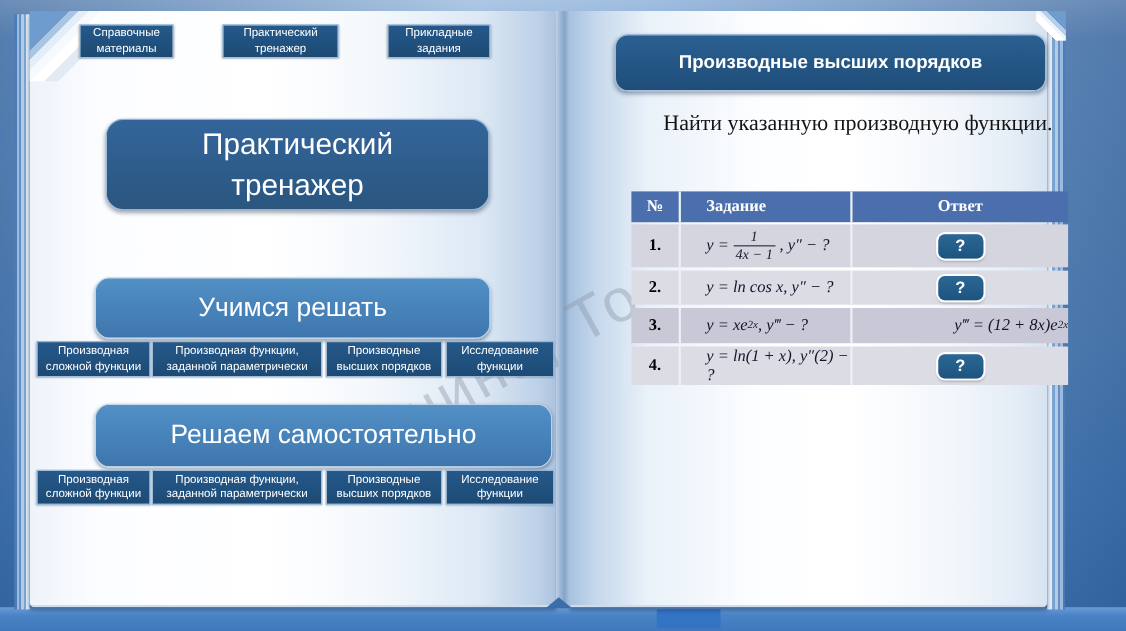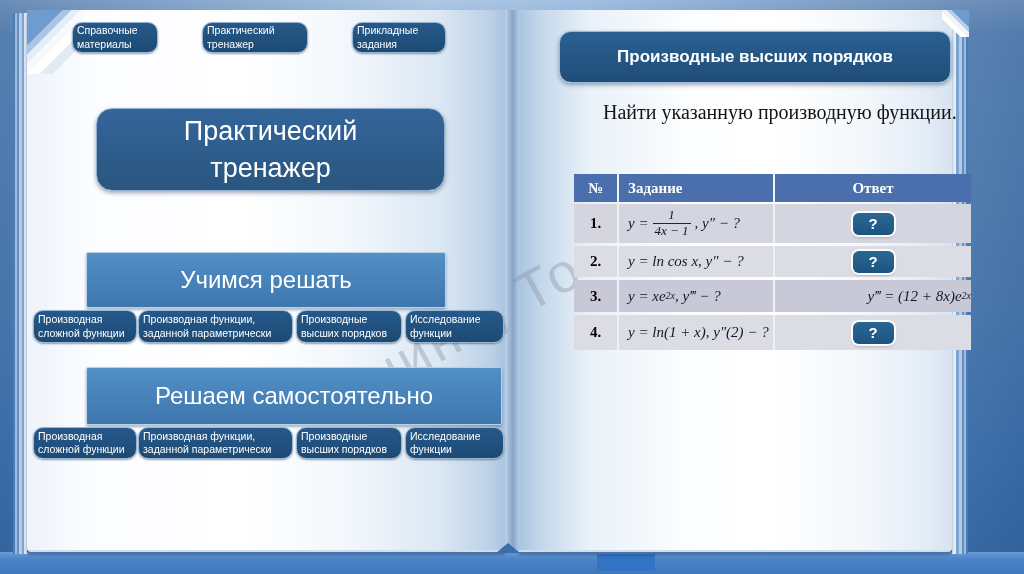--- a/index.html
+++ b/index.html
@@ -39,28 +39,28 @@
     background:
       linear-gradient(225deg, transparent 0 52%, #ffffff 52% 66%, transparent 66%),
       linear-gradient(225deg, #6f9cce 0 32%, #b7cee8 32% 42%, #eef4fa 42% 52%, transparent 52%); }
 
   .watermark { position:absolute; left:296px; top:384px; z-index:3; white-space:nowrap;
     font-size:55px; letter-spacing:3px; color:rgba(138,150,168,.42);
     transform:rotate(-29deg); transform-origin:0 0; }
 
   
   .btn-dark { position:absolute; z-index:4; display:flex; align-items:center; justify-content:center;
-    text-align:left; color:#fff; font-size:10.5px; line-height:1.25; padding:2px 4px;
+    text-align:center; color:#fff; font-size:10.5px; line-height:1.25; padding:2px 4px;
     background:linear-gradient(180deg,#25598a 0%, #1d4a74 100%);
-    border:1px solid #96b6d4; border-radius:10px; box-shadow:0 1px 2px rgba(0,10,30,.4); cursor:pointer; }
+    border:1px solid #96b6d4; border-radius:0; box-shadow:0 1px 2px rgba(0,10,30,.4); cursor:pointer; }
   .btn-section { position:absolute; z-index:4; display:flex; align-items:center; justify-content:center;
     text-align:center; color:#fff; font-size:24px;
     background:linear-gradient(180deg,#518cc6 0%, #3d76ad 100%);
     background:linear-gradient(180deg,#5290c6 0%, #3d76ad 100%);
-    border:1px solid #bad2e6; border-radius:2px; box-shadow:0 2px 3px rgba(15,40,80,.35); cursor:pointer; }
+    border:1px solid #bad2e6; border-radius:14px; box-shadow:0 2px 3px rgba(15,40,80,.35); cursor:pointer; }
   .block-title { position:absolute; z-index:4; display:flex; align-items:center; justify-content:center;
     text-align:center; color:#fff;
     background:linear-gradient(180deg,#33659a 0%, #2a567f 100%);
     border:1px solid #8fb0cf; border-radius:16px; box-shadow:0 2px 4px rgba(10,35,70,.4); }
 
   
   .nav-1 { left:72px;  top:22px; width:86px;  height:31px; }
   .nav-2 { left:202px; top:22px; width:106px; height:31px; }
   .nav-3 { left:352px; top:22px; width:94px;  height:31px; }
   .main-title { left:96px; top:108px; width:349px; height:83px; font-size:27px; line-height:1.35; padding:0 55px; }
@@ -78,21 +78,21 @@
     border-radius:12px; background:linear-gradient(180deg,#2a6091 0%, #1f4d79 100%); border-color:#9db9d6; }
   .instruction { position:absolute; left:603px; top:101px; z-index:4; color:#141414;
     font-family:"Liberation Serif","DejaVu Serif",serif; font-size:20px; }
 
   .tbl { position:absolute; left:574px; top:174px; width:397px; z-index:4; }
   .tr { display:flex; margin-bottom:3px; }
   .th-row { height:28px; background:#4b6fac; margin-bottom:2px; }
   .th-row .td { color:#fff; font-family:"Liberation Serif","DejaVu Serif",serif; font-weight:bold; font-size:15px; }
   .td { display:flex; align-items:center; }
   .c-num  { flex:0 0 43px; justify-content:center; }
-  .c-task { flex:0 0 158px; padding-left:9px; border-left:2px solid #edf1f7; border-right:2px solid #edf1f7; }
+  .c-task { flex:0 0 158px; padding-left:23px; border-left:2px solid #edf1f7; border-right:2px solid #edf1f7; }
   .c-ans  { flex:1; justify-content:center; }
   .row-1 { height:39px; background:#d5d5e0; }
   .row-2 { height:31px; background:#dcdce5; }
   .row-3 { height:32px; background:#c8c8d6; }
   .row-4 { height:35px; background:#dcdce5; }
   .num { font-family:"Liberation Serif","DejaVu Serif",serif; font-weight:bold; font-size:15px; color:#000; }
   .math { font-family:"Liberation Serif","DejaVu Serif",serif; font-style:italic; font-size:15px; color:#15152e; }
   .math sup { font-size:10px; line-height:0; }
   .frac { display:inline-block; vertical-align:middle; text-align:center; margin:0 4px; font-size:13px; line-height:1.15; }
   .frac .fn { display:block; border-bottom:1px solid #23233a; padding:0 4px; }

